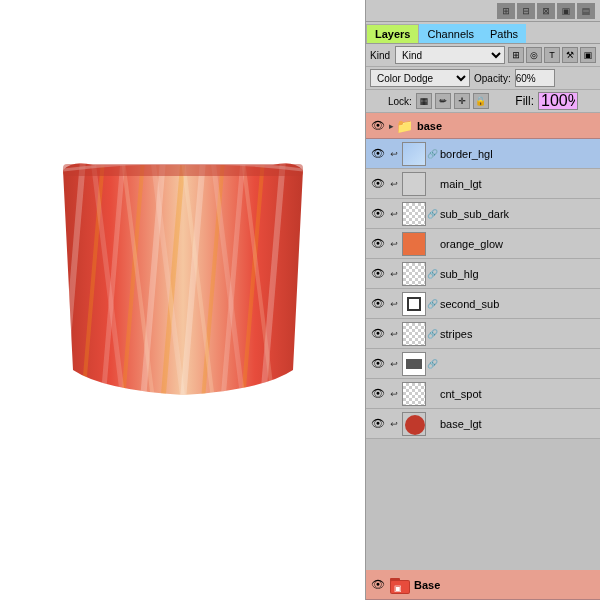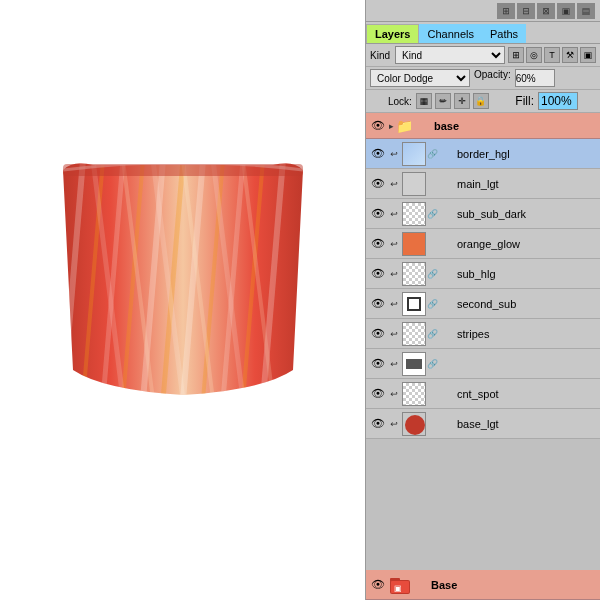--- a/index.html
+++ b/index.html
@@ -124,20 +124,21 @@
       font-size: 9px;
       display: flex;
       align-items: center;
       justify-content: center;
       cursor: pointer;
     }
 
     
     .blend-row {
       display: flex;
+      align-items: center;
       padding: 2px 4px;
       background: #c8c8c8;
       border-bottom: 1px solid #aaa;
       gap: 4px;
     }
 
     .blend-dropdown {
       width: 100px;
       font-size: 10px;
       padding: 1px 2px;
@@ -190,23 +191,23 @@
       cursor: pointer;
     }
 
     .fill-label {
       font-size: 12px;
       margin-left: auto;
     }
 
     .fill-input {
       width: 40px;
-      font-size: 12px;
+      font-size: 16px;
       padding: 1px 2px;
-      background: #7dd3fc;
+      background: #f0abfc;
       border: 1px solid #888;
       height: 18px;
     }
 
     
     .layers-list {
       flex: 1;
       overflow-y: auto;
       background: #c0c0c0;
     }
@@ -297,21 +298,20 @@
       font-size: 9px;
       display: flex;
       align-items: center;
       justify-content: center;
       color: #555;
     }
 
     .layer-name {
       font-size: 11px;
       flex: 1;
-      margin-left: 17px;
     }
 
     
     .base-group-row {
       display: flex;
       align-items: center;
       padding: 2px 4px;
       background: #e8a090;
       border-bottom: 1px solid #b08080;
       height: 30px;

